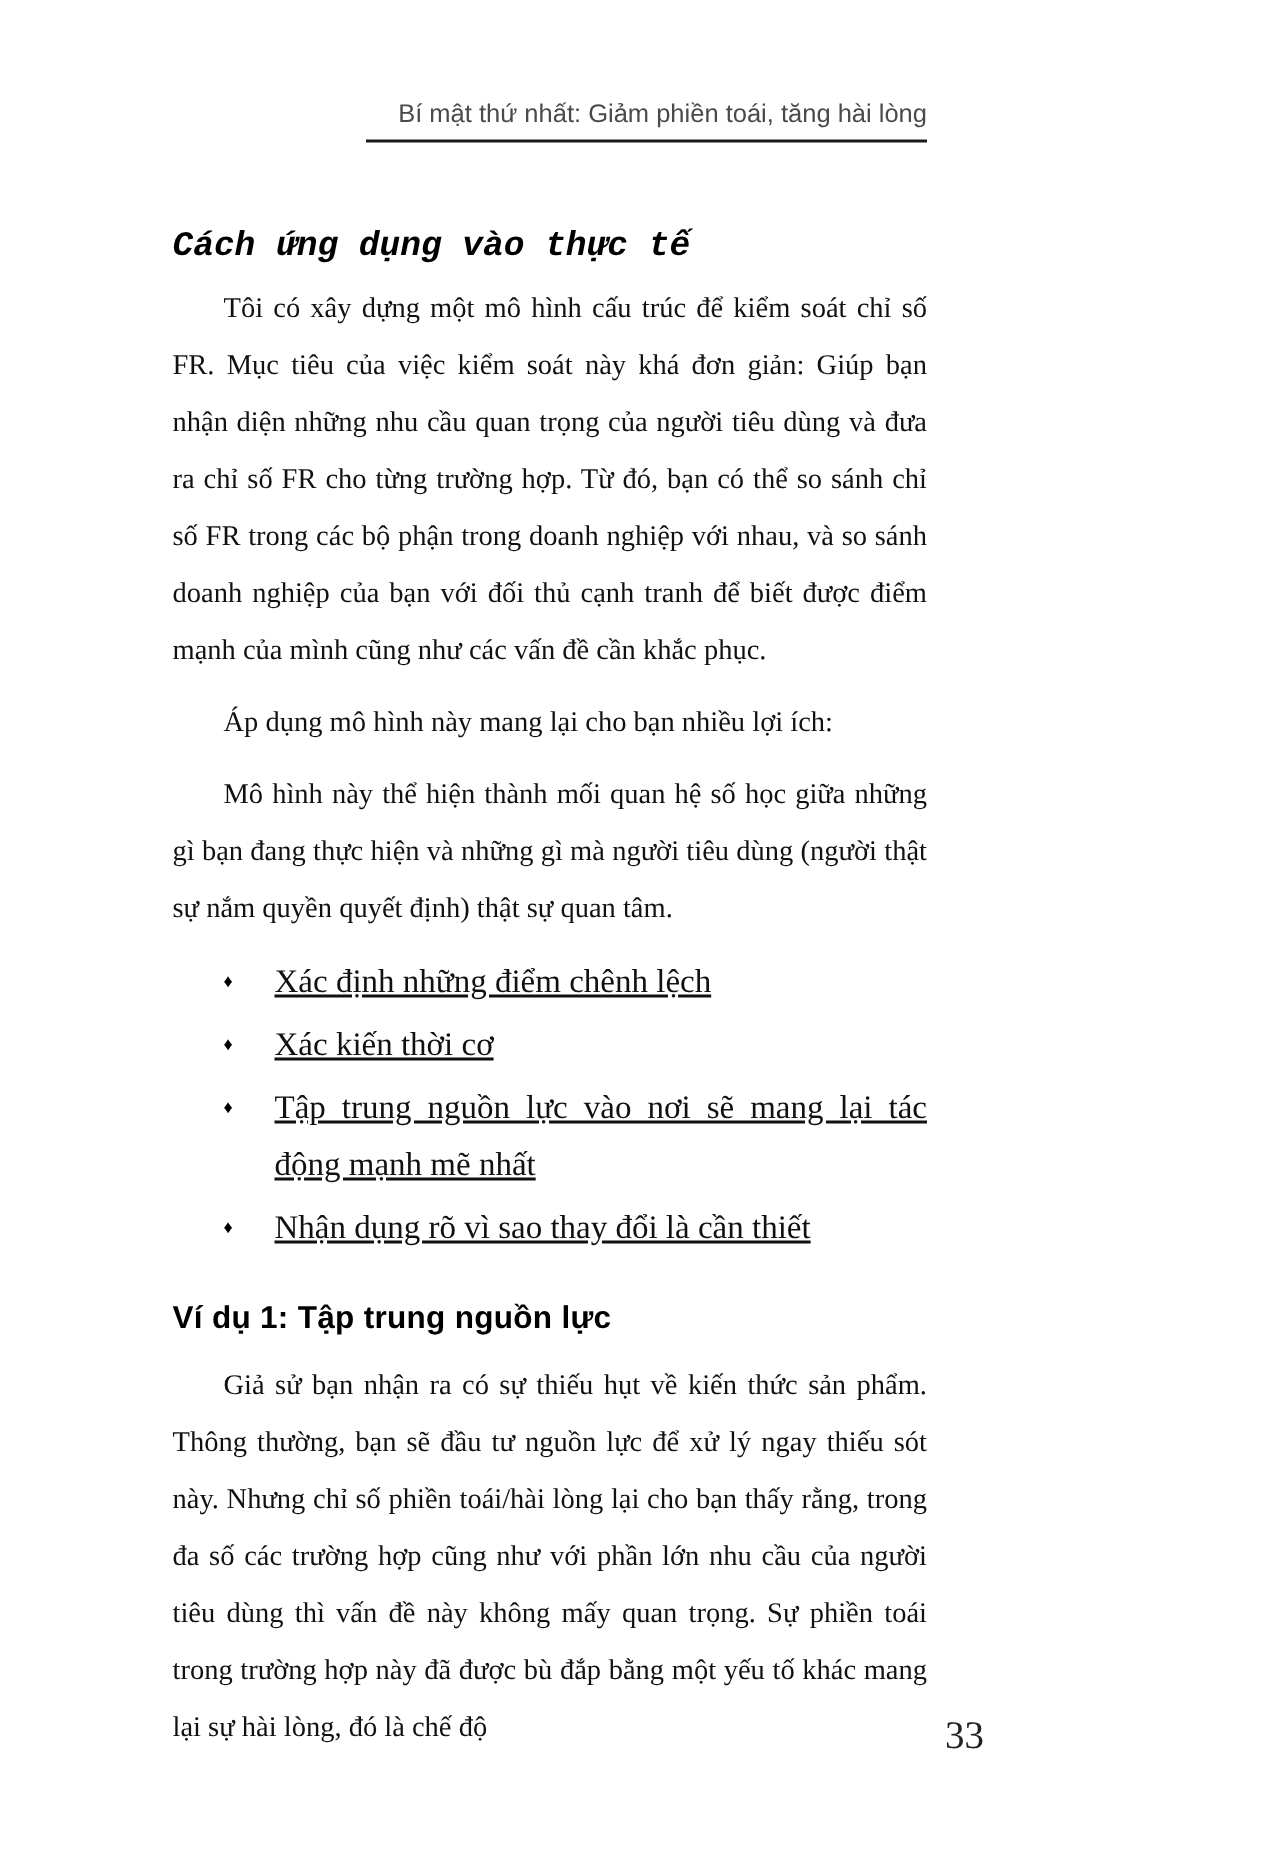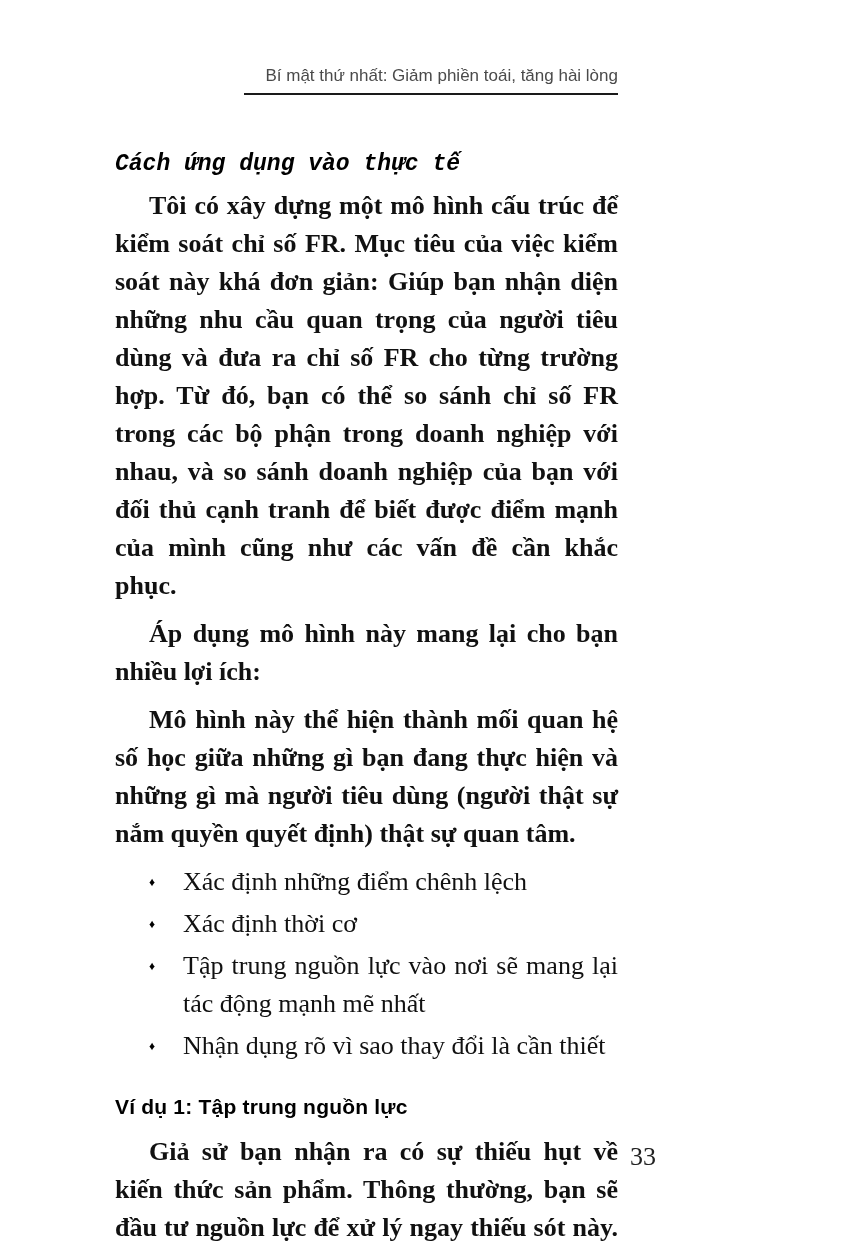--- a/index.html
+++ b/index.html
@@ -40,46 +40,46 @@
   }
   .section-heading {
     margin-top: 56px;
     font-family: Liberation Mono, monospace;
     font-style: italic;
     font-weight: bold;
     font-size: 23px;
     color: #000000;
   }
   p.body-par {
-    font-size: 26px;
+    font-size: 19px;
     line-height: 38px;
     text-align: justify;
     text-indent: 34px;
     margin: 10px 0 10px 0;
-    font-weight: bold;
   }
   .bullet-list {
     margin: 4px 0 10px 0;
   }
   .bullet-item {
     display: flex;
     margin: 4px 0;
   }
   .bullet-marker {
     flex: 0 0 34px;
     padding-left: 34px;
     font-size: 12px;
     line-height: 38px;
     color: #000;
   }
   .bullet-text {
     flex: 1;
-    font-size: 26px;
+    font-size: 22px;
     line-height: 38px;
     text-align: justify;
+    text-decoration: underline;
   }
   .example-heading {
     margin-top: 30px;
     margin-bottom: 14px;
     font-family: "Liberation Sans", sans-serif;
     font-weight: bold;
     font-size: 21px;
     letter-spacing: 0.2px;
     color: #000000;
   }
@@ -109,21 +109,21 @@
 
     <p class="body-par">Mô hình này thể hiện thành mối quan hệ số học giữa những gì bạn đang thực hiện và những gì mà người tiêu dùng (người thật sự nắm quyền quyết định) thật sự quan tâm.</p>
 
     <div class="bullet-list">
       <div class="bullet-item">
         <span class="bullet-marker">♦</span>
         <span class="bullet-text">Xác định những điểm chênh lệch</span>
       </div>
       <div class="bullet-item">
         <span class="bullet-marker">♦</span>
-        <span class="bullet-text">Xác định thời cơ</span>
+        <span class="bullet-text">Xác kiến thời cơ</span>
       </div>
       <div class="bullet-item">
         <span class="bullet-marker">♦</span>
         <span class="bullet-text">Tập trung nguồn lực vào nơi sẽ mang lại tác động mạnh mẽ nhất</span>
       </div>
       <div class="bullet-item">
         <span class="bullet-marker">♦</span>
         <span class="bullet-text">Nhận dụng rõ vì sao thay đổi là cần thiết</span>
       </div>
     </div>

